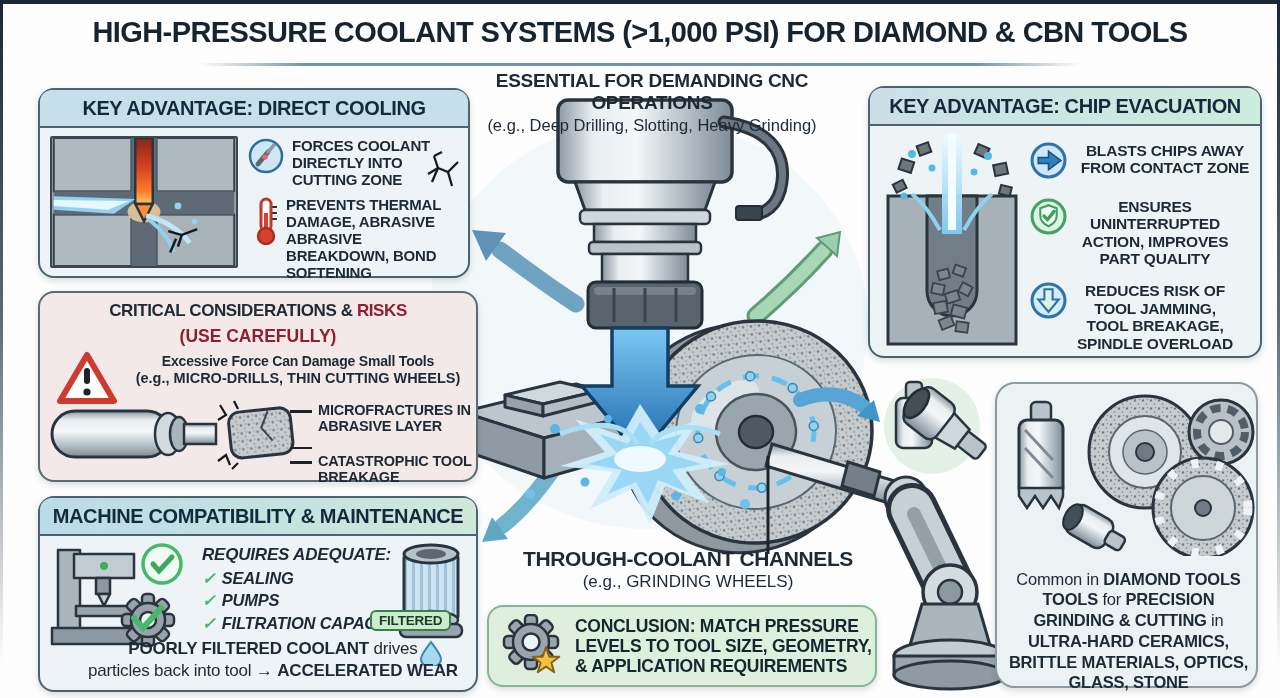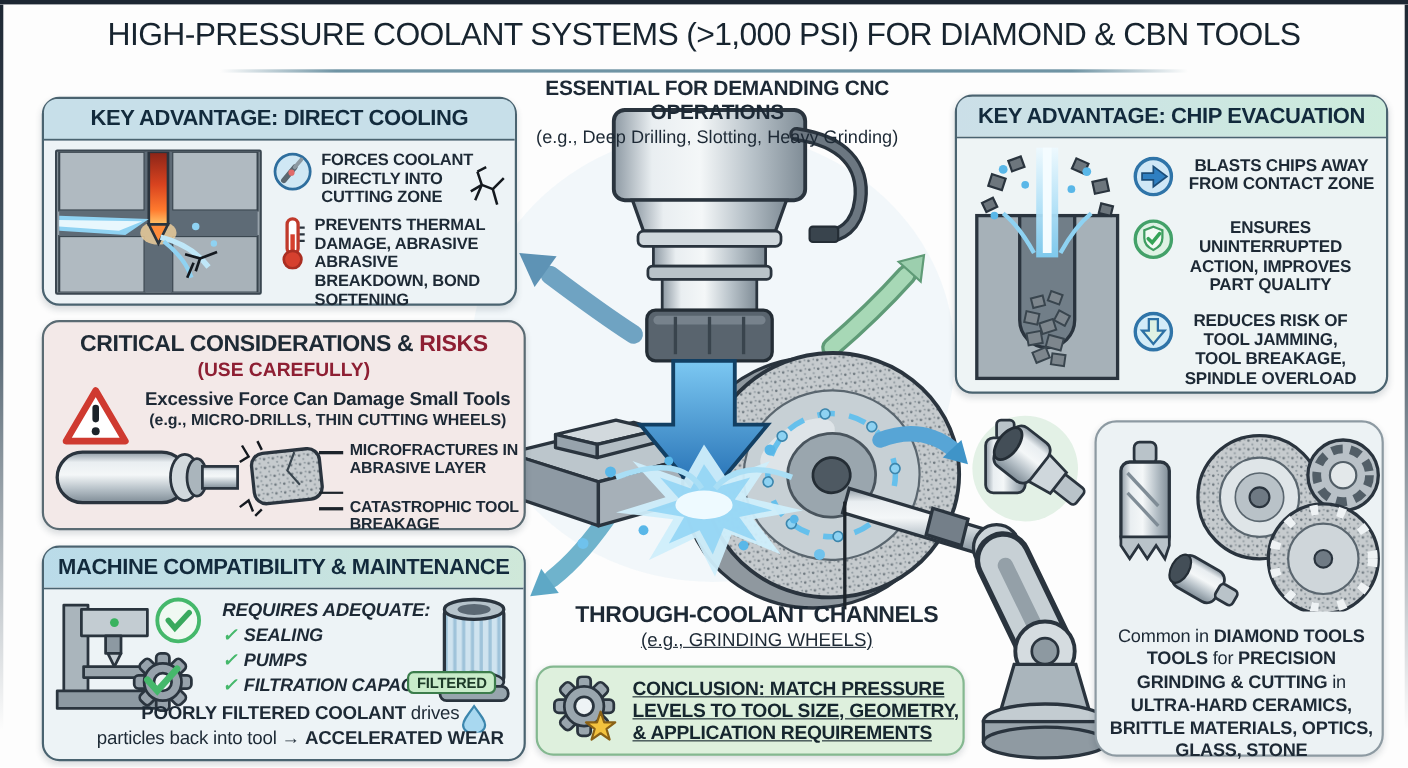--- a/index.html
+++ b/index.html
@@ -5,21 +5,21 @@
   html,body{margin:0;padding:0;background:#ffffff;}
   *{box-sizing:border-box;}
   body{font-family:"Liberation Sans",sans-serif;color:#1d2935;}
   .canvas{position:relative;width:1280px;height:698px;background:#fdfdfd;overflow:hidden;
           border-top:4px solid #1d2733;}
   .canvas::before,.canvas::after{content:"";position:absolute;top:0;width:3px;height:100%;
           background:linear-gradient(#1d2733,#5a6a76 45%,rgba(90,106,118,0) 95%);z-index:5;}
   .canvas::before{left:0}.canvas::after{right:0}
 
   .title{position:absolute;top:12px;left:0;width:100%;text-align:center;margin:0;
-         font-size:29px;font-weight:400;letter-spacing:-0.6px;color:#17242f;}
+         font-size:29px;font-weight:700;letter-spacing:-0.6px;color:#17242f;}
   .title-rule{position:absolute;top:59px;left:200px;width:880px;height:3px;
          background:linear-gradient(90deg,rgba(111,148,164,0),#6f94a4 12%,#6f94a4 88%,rgba(111,148,164,0));}
 
   .banner{position:absolute;top:66px;left:448px;width:408px;text-align:center;z-index:3;}
   .banner .l1{font-size:19px;font-weight:800;letter-spacing:-0.3px;}
   .banner .l2{font-size:16.5px;font-weight:400;margin-top:2px;}
 
   .center-art{position:absolute;left:0;top:0;width:1280px;height:698px;z-index:1;}
 
   .panel{position:absolute;border:2.5px solid #4a6370;border-radius:16px;z-index:2;
@@ -32,25 +32,25 @@
   .panelA{left:38px;top:84px;width:432px;height:190px;background:#edf3f6;}
   .panelA .ph{background:#c7dfe9;}
   .pa-art{position:absolute;left:10px;top:46px;width:188px;height:132px;border:2.5px solid #3a4650;border-radius:2px;background:#98a3ab;}
   .pa-bullets{position:absolute;left:208px;top:48px;width:218px;}
   .bullet{display:flex;gap:8px;margin-bottom:9px;align-items:flex-start;}
   .btext{font-size:15px;font-weight:800;line-height:1.12;letter-spacing:-0.2px;}
   .crack{position:absolute;left:382px;top:58px;}
 
   
   .panelB{left:38px;top:287px;width:440px;height:191px;background:#f3e9e8;border-color:#5a6b73;}
-  .pb-head{position:absolute;top:8px;left:0;width:100%;text-align:center;font-size:21px;font-weight:800;letter-spacing:-0.4px;color:#1e2a35;}
+  .pb-head{position:absolute;top:8px;left:0;width:100%;text-align:center;font-size:17px;font-weight:800;letter-spacing:-0.4px;color:#1e2a35;}
   .pb-head .red{color:#8e1f33;}
   .pb-sub{position:absolute;top:33px;left:0;width:100%;text-align:center;font-size:17.5px;font-weight:700;color:#8e1f33;}
   .pb-warn{position:absolute;left:84px;top:60px;width:348px;text-align:center;}
-  .pb-warn .w1{font-size:17px;font-weight:800;letter-spacing:-0.2px;}
+  .pb-warn .w1{font-size:14px;font-weight:800;letter-spacing:-0.2px;}
   .pb-warn .w2{font-size:14.5px;font-weight:700;margin-top:1px;}
   .pb-tri{position:absolute;left:16px;top:56px;}
   .pb-art{position:absolute;left:8px;top:104px;}
   .pb-callouts{position:absolute;left:250px;top:110px;width:188px;}
   .co-row{display:flex;margin-bottom:5px;}
   .co-dash{flex:0 0 22px;height:2.5px;background:#1c232a;margin:7px 6px 0 0;}
   .co-text{font-size:14.5px;font-weight:700;line-height:1.1;letter-spacing:-0.2px;}
 
   
   .panelC{left:38px;top:492px;width:440px;height:196px;background:#edf3f6;}
@@ -77,27 +77,27 @@
   
   .panelE{left:995px;top:378px;width:263px;height:306px;background:#ecf2f4;border:2px solid #8d9aa2;border-radius:20px;}
   .pe-art{position:absolute;left:0px;top:6px;}
   .pe-text{position:absolute;left:10px;top:168px;width:243px;text-align:center;
            font-size:16.5px;line-height:1.26;letter-spacing:-0.2px;}
   .pe-text b{font-weight:800;}
 
   
   .tc-label{position:absolute;left:498px;top:543px;width:380px;text-align:center;z-index:2;}
   .tc-label .l1{font-size:21px;font-weight:800;letter-spacing:-0.4px;}
-  .tc-label .l2{font-size:17px;font-weight:500;margin-top:1px;text-decoration:underline;}
+  .tc-label .l2{font-size:17px;font-weight:500;margin-top:1px;}
 
   
   .conclusion{left:487px;top:601px;width:390px;height:82px;background:#def0dd;border:2.5px solid #84b890;border-radius:16px;
               display:flex;align-items:center;}
   .conc-icon{margin-left:12px;flex:0 0 64px;}
-  .conc-text{margin-left:10px;width:300px;font-size:17.5px;font-weight:700;line-height:1.16;letter-spacing:-0.3px;color:#16262e;text-decoration:underline;}
+  .conc-text{margin-left:10px;width:300px;font-size:17.5px;font-weight:700;line-height:1.16;letter-spacing:-0.3px;color:#16262e;}
   .conc-text b{font-weight:800;}
 </style>
 </head>
 <body>
 
 <div class="canvas">
 
   <svg width="0" height="0" style="position:absolute">
     <defs>
       <linearGradient id="gMetV" x1="0" y1="0" x2="1" y2="0">

